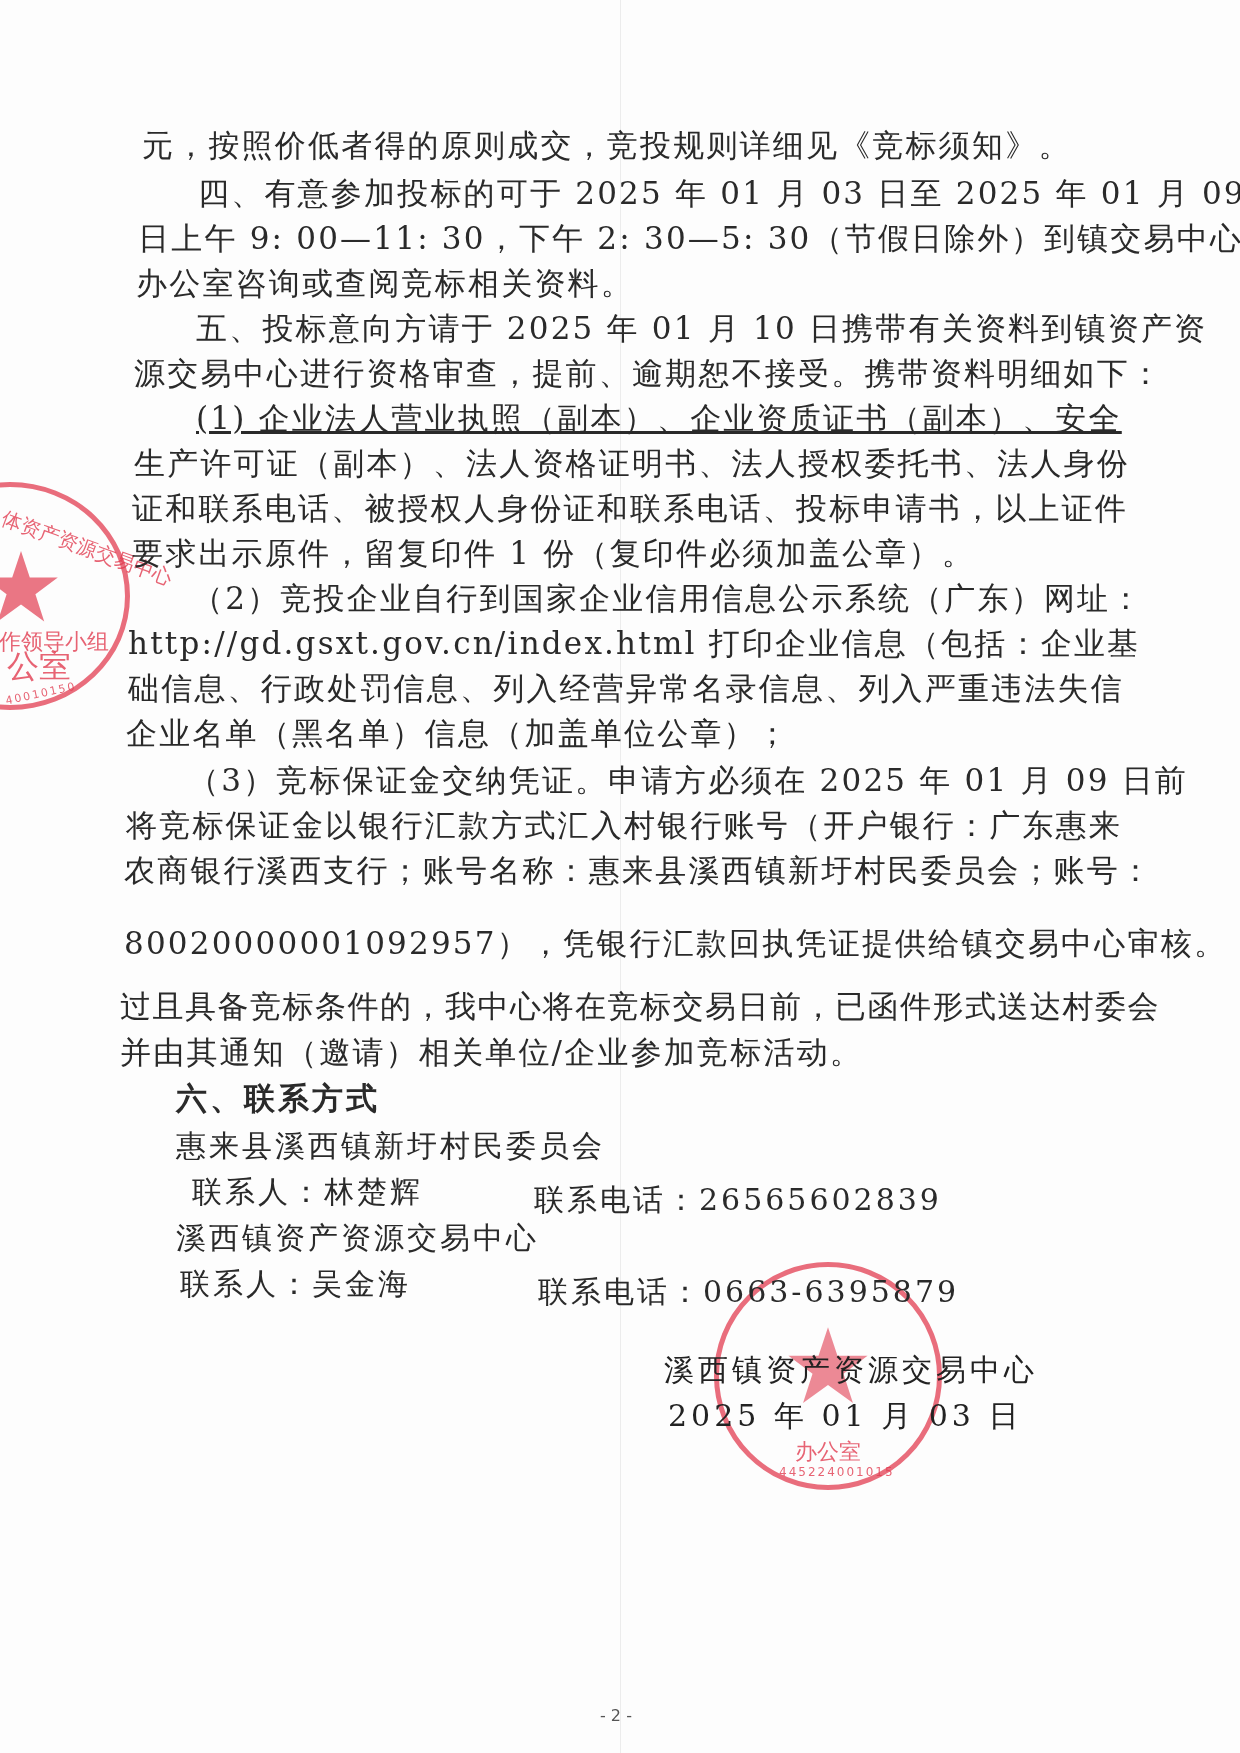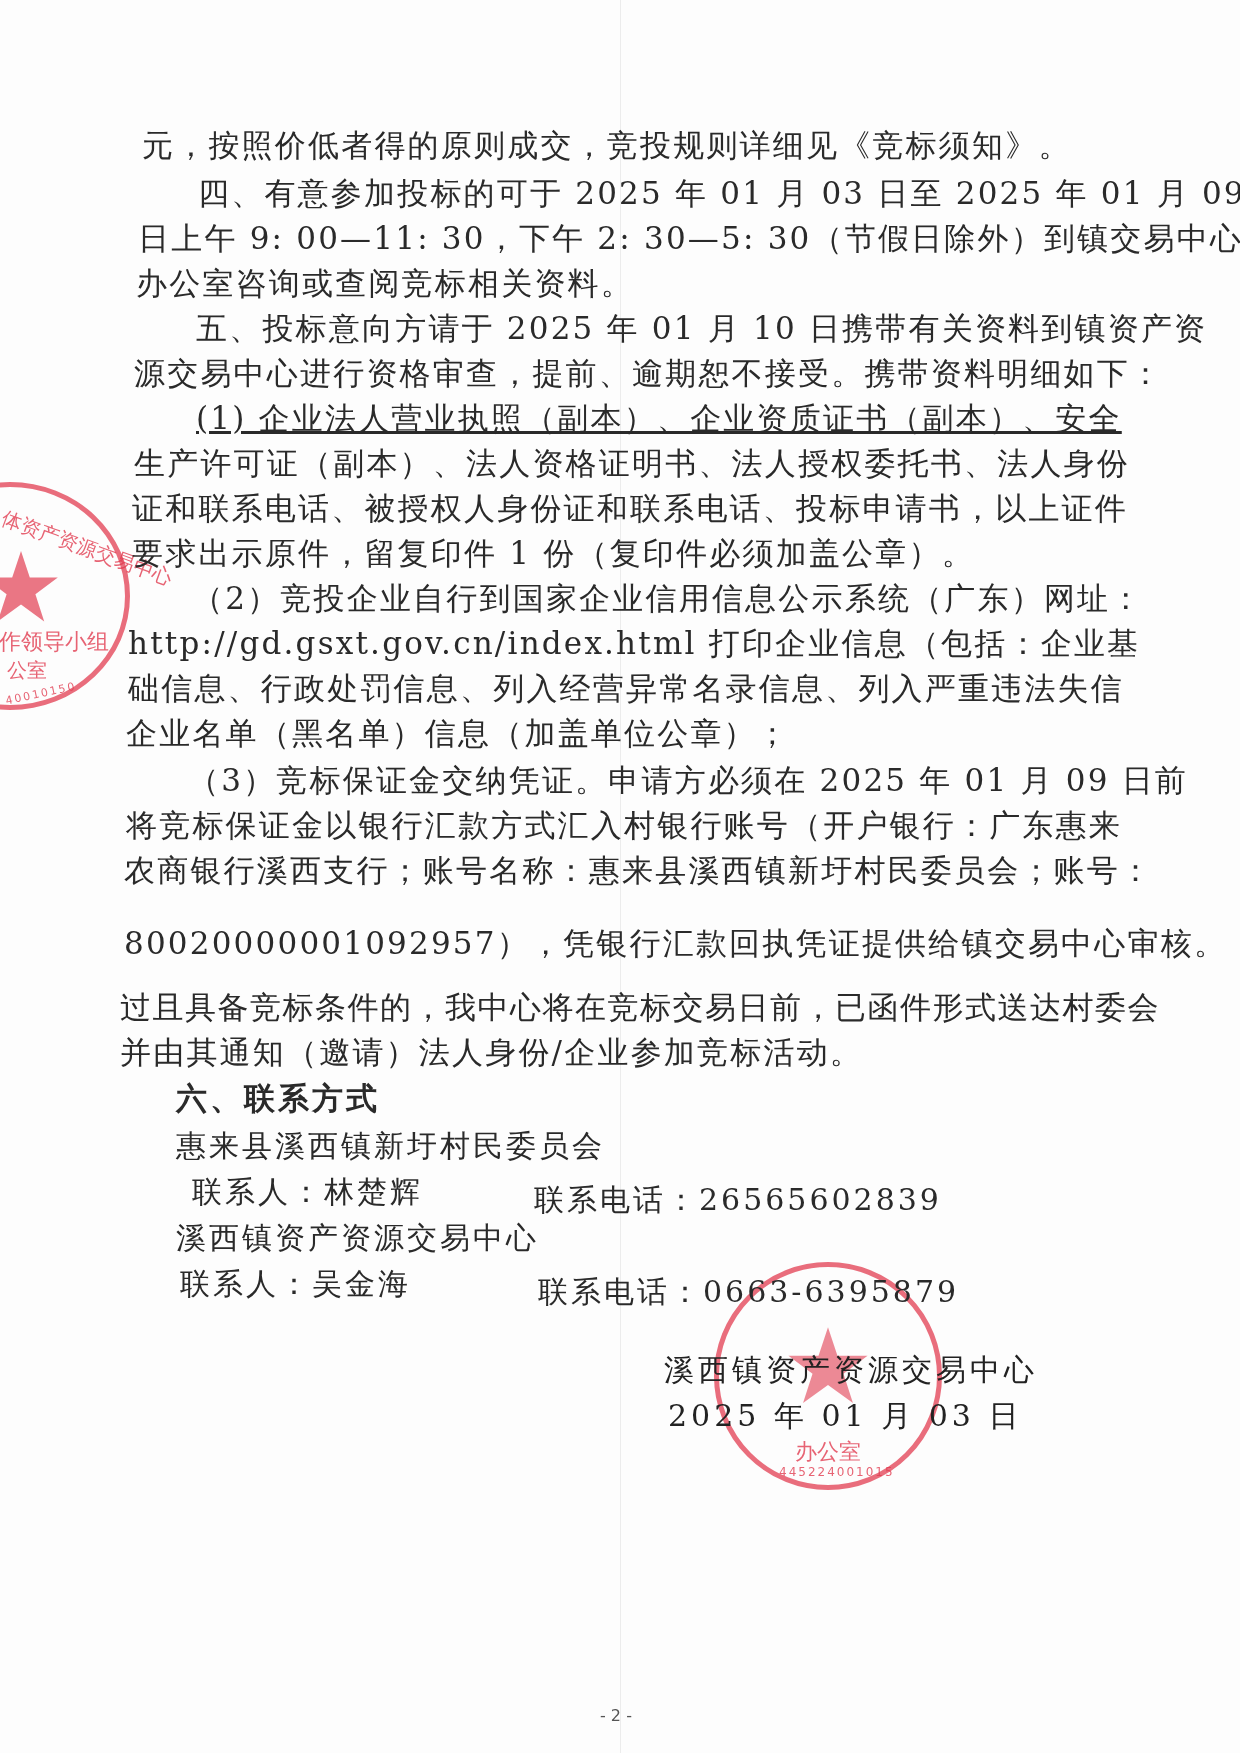--- a/index.html
+++ b/index.html
@@ -25,21 +25,21 @@
 
 <div class="page">
   <div class="fold"></div>
 
   <div class="seal" style="left:-110px; top:482px; width:240px; height:228px;">
     <svg width="80" height="80" viewBox="0 0 100 100" style="left:86px; top:60px;">
       <polygon points="50,5 61,38 96,38 68,59 79,93 50,72 21,93 32,59 4,38 39,38" fill="rgba(225,60,80,0.7)"></polygon>
     </svg>
     <div class="seal-text" style="left:112px; top:18px; font-size:20px; transform:rotate(20deg); transform-origin:left top;">体资产资源交易中心</div>
     <div class="seal-text" style="left:104px; top:140px; font-size:22px;">作领导小组</div>
-    <div class="seal-text" style="left:112px; top:170px; font-size:20px;">公室</div>
+    <div class="seal-text" style="left:112px; top:158px; font-size:32px;">公室</div>
     <div class="seal-text" style="left:110px; top:200px; font-size:11px; letter-spacing:2px; transform:rotate(-12deg);">40010150</div>
   </div>
 
   <div class="seal" style="left:714px; top:1262px; width:228px; height:228px;">
     <svg width="86" height="86" viewBox="0 0 100 100" style="left:66px; top:56px;">
       <polygon points="50,5 61,38 96,38 68,59 79,93 50,72 21,93 32,59 4,38 39,38" fill="rgba(225,60,80,0.6)"></polygon>
     </svg>
     <div class="seal-text" style="left:76px; top:170px; font-size:22px;">办公室</div>
     <div class="seal-text" style="left:60px; top:198px; font-size:12px; letter-spacing:2px;">445224001015</div>
   </div>
@@ -55,22 +55,22 @@
   <div class="line" style="top:488px; left:132px;">证和联系电话、被授权人身份证和联系电话、投标申请书，以上证件</div>
   <div class="line" style="top:533px; left:132px;">要求出示原件，留复印件 1 份（复印件必须加盖公章）。</div>
   <div class="line indent" style="top:578px; left:192px;">（2）竞投企业自行到国家企业信用信息公示系统（广东）网址：</div>
   <div class="line" style="top:623px; left:128px; font-family:'DejaVu Serif', serif;">http://gd.gsxt.gov.cn/index.html 打印企业信息（包括：企业基</div>
   <div class="line" style="top:668px; left:128px;">础信息、行政处罚信息、列入经营异常名录信息、列入严重违法失信</div>
   <div class="line" style="top:713px; left:126px;">企业名单（黑名单）信息（加盖单位公章）；</div>
   <div class="line indent" style="top:760px; left:188px;">（3）竞标保证金交纳凭证。申请方必须在 2025 年 01 月 09 日前</div>
   <div class="line" style="top:805px; left:126px;">将竞标保证金以银行汇款方式汇入村银行账号（开户银行：广东惠来</div>
   <div class="line" style="top:850px; left:124px;">农商银行溪西支行；账号名称：惠来县溪西镇新圩村民委员会；账号：</div>
   <div class="line" style="top:895px; left:124px;margin-top:28px;">80020000001092957），凭银行汇款回执凭证提供给镇交易中心审核。</div>
-  <div class="line" style="top:987px; left:120px; letter-spacing:1.5px;">过且具备竞标条件的，我中心将在竞标交易日前，已函件形式送达村委会</div>
-  <div class="line" style="top:1032px; left:120px;">并由其通知（邀请）法人身份/企业参加竞标活动。</div>
+  <div class="line" style="top:987px; left:120px; letter-spacing:1.5px;font-family:Liberation Serif, serif;">过且具备竞标条件的，我中心将在竞标交易日前，已函件形式送达村委会</div>
+  <div class="line" style="top:1032px; left:120px;">并由其通知（邀请）相关单位/企业参加竞标活动。</div>
 
   <div class="line bold" style="top:1078px; left:176px;">六、联系方式</div>
 
   <div class="contact" style="top:1126px; left:176px;">惠来县溪西镇新圩村民委员会</div>
   <div class="contact" style="top:1172px; left:176px;margin-left:16px;">联系人：林楚辉</div>
   <div class="contact" style="top:1180px; left:534px;">联系电话：26565602839</div>
 
   <div class="contact" style="top:1218px; left:176px;">溪西镇资产资源交易中心</div>
   <div class="contact" style="top:1264px; left:180px;">联系人：吴金海</div>
   <div class="contact" style="top:1272px; left:538px;">联系电话：0663-6395879</div>

